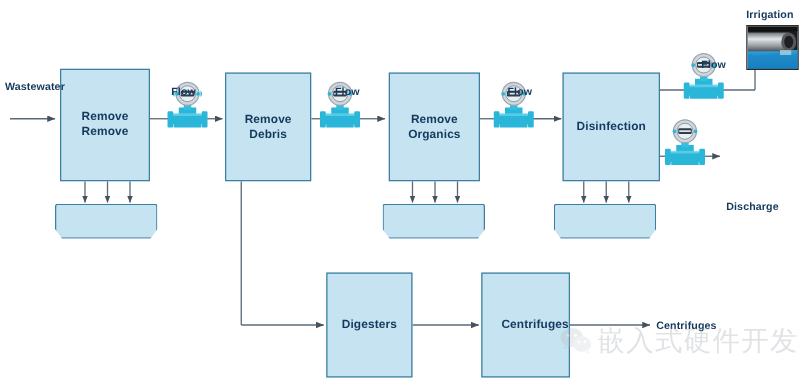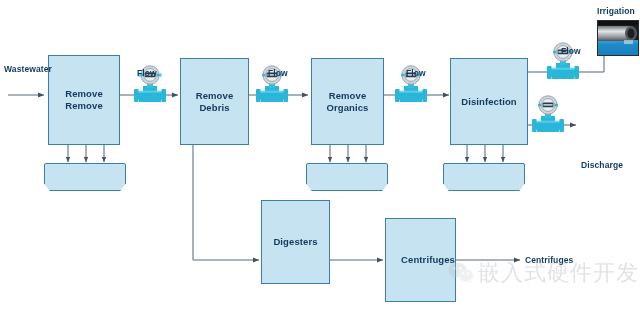--- a/index.html
+++ b/index.html
@@ -143,21 +143,21 @@
     <span>
       <span>Remove</span><br>
       <span>Organics</span>
     </span>
   </div>
 
   <div class="pbox" style="left:450px;top:58px;width:78px;height:87px;">
     <span>Disinfection</span>
   </div>
 
-  <div class="pbox" style="left:261px;top:200px;width:69px;height:84px;">
+  <div class="pbox" style="left:261px;top:218px;width:69px;height:84px;">
     <span>Digesters</span>
   </div>
 
   <div class="pbox" style="left:385px;top:218px;width:71px;height:84px;justify-content:flex-end;">
     <span>Centrifuges</span>
   </div>
 
   <div class="hopper" style="left:44px;top:163px;width:82px;height:28px;"></div>
   <div class="hopper" style="left:306px;top:163px;width:82px;height:28px;"></div>
   <div class="hopper" style="left:443px;top:163px;width:82px;height:28px;"></div>

